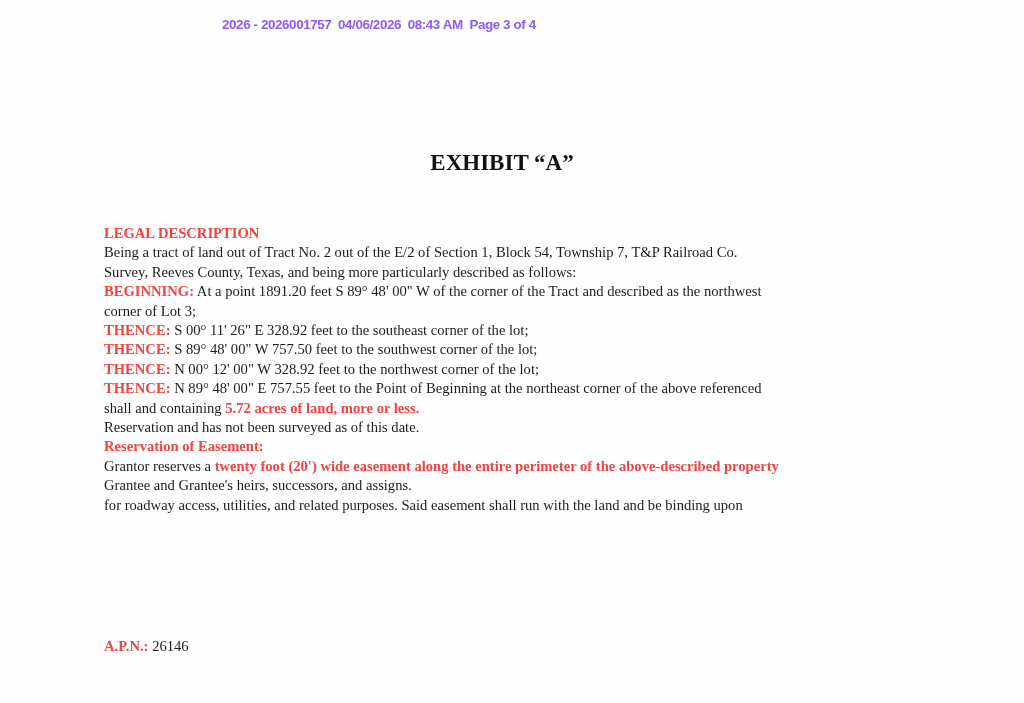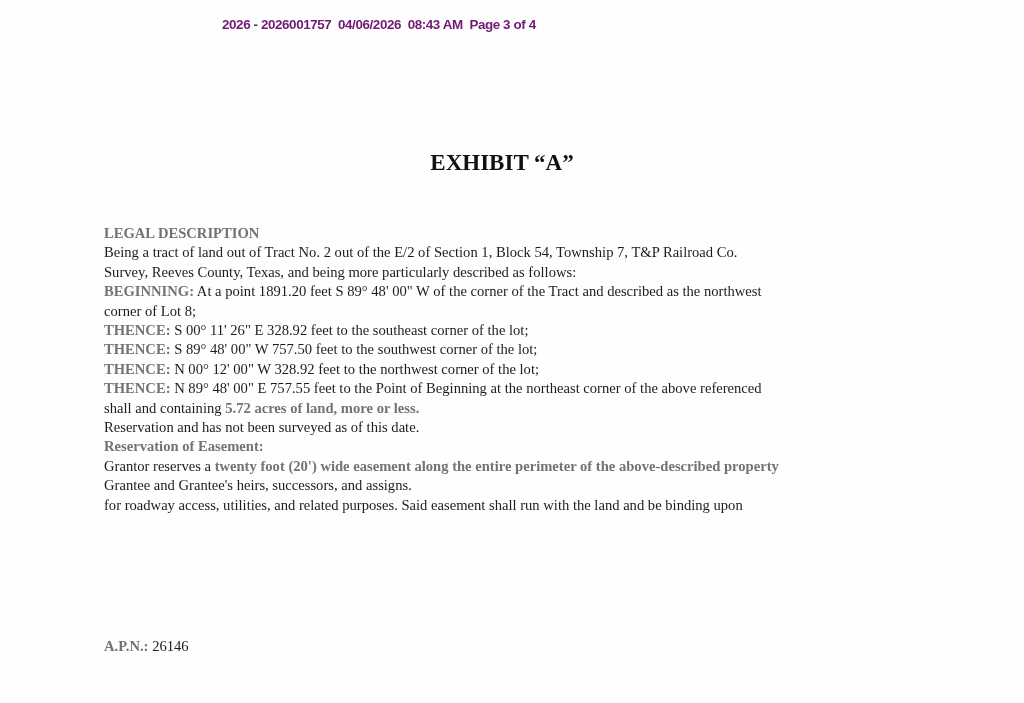--- a/index.html
+++ b/index.html
@@ -22,21 +22,21 @@
       background: #fefefe;
     }
     .stamp {
       position: absolute;
       top: 17px;
       left: 222px;
       font-family: "Liberation Sans", sans-serif;
       font-weight: bold;
       font-size: 13.4px;
       letter-spacing: -0.4px;
-      color: #701a75;
+      color: #8b5cf6;
       white-space: pre;
     }
     .exhibit-title {
       position: absolute;
       top: 150px;
       left: 0;
       width: 964px;
       text-align: center;
       padding-left: 40px;
       box-sizing: border-box;
@@ -52,21 +52,21 @@
       width: 860px;
       font-family: "Liberation Serif", serif;
       font-size: 14.6px;
       line-height: 19.4px;
       color: #1c1c1c;
     }
     .line {
       white-space: nowrap;
       display: block;
     }
-    .b { font-weight: bold; color: #737373; }
+    .b { font-weight: bold; color: #ef4444; }
     .apn {
       position: absolute;
       top: 638px;
       left: 104px;
       font-family: "Liberation Serif", serif;
       font-size: 14.6px;
       color: #1c1c1c;
     }
   </style>
 </head>
@@ -76,21 +76,21 @@
 
   <div class="stamp">2026 - 2026001757  04/06/2026  08:43 AM  Page 3 of 4</div>
 
   <div class="exhibit-title">EXHIBIT “A”</div>
 
   <div class="body">
     <span class="line b">LEGAL DESCRIPTION</span>
     <span class="line">Being a tract of land out of Tract No. 2 out of the E/2 of Section 1, Block 54, Township 7, T&amp;P Railroad Co.</span>
     <span class="line">Survey, Reeves County, Texas, and being more particularly described as follows:</span>
     <span class="line"><span class="b">BEGINNING:</span><span> At a point 1891.20 feet S 89° 48' 00" W of the corner of the Tract and described as the northwest</span></span>
-    <span class="line">corner of Lot 8;</span>
+    <span class="line">corner of Lot 3;</span>
     <span class="line"><span class="b">THENCE:</span><span> S 00° 11' 26" E 328.92 feet to the southeast corner of the lot;</span></span>
     <span class="line"><span class="b">THENCE:</span><span> S 89° 48' 00" W 757.50 feet to the southwest corner of the lot;</span></span>
     <span class="line"><span class="b">THENCE:</span><span> N 00° 12' 00" W 328.92 feet to the northwest corner of the lot;</span></span>
     <span class="line"><span class="b">THENCE:</span><span> N 89° 48' 00" E 757.55 feet to the Point of Beginning at the northeast corner of the above referenced</span></span>
     <span class="line"><span>shall and containing </span><span class="b">5.72 acres of land, more or less.</span></span>
     <span class="line">Reservation and has not been surveyed as of this date.</span>
     <span class="line b">Reservation of Easement:</span>
     <span class="line"><span>Grantor reserves a </span><span class="b">twenty foot (20') wide easement along the entire perimeter of the above-described property</span></span>
     <span class="line">Grantee and Grantee's heirs, successors, and assigns.</span>
     <span class="line">for roadway access, utilities, and related purposes. Said easement shall run with the land and be binding upon</span>

